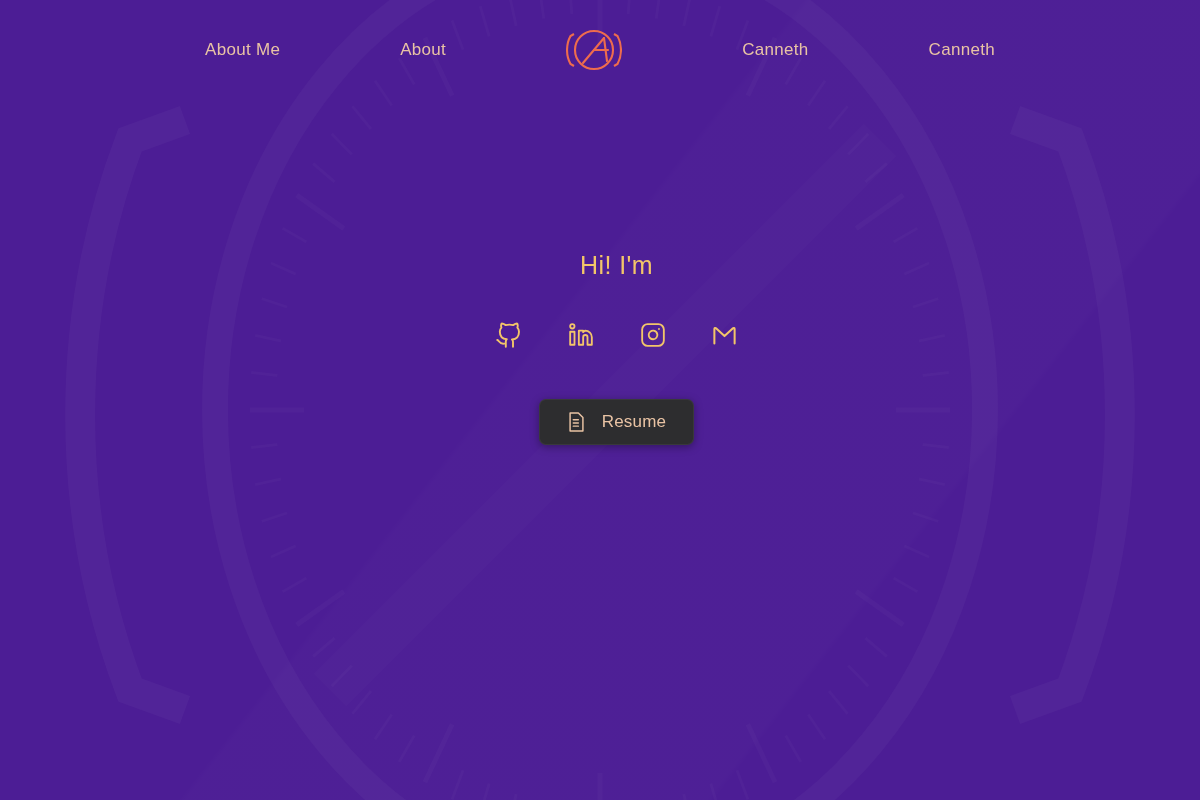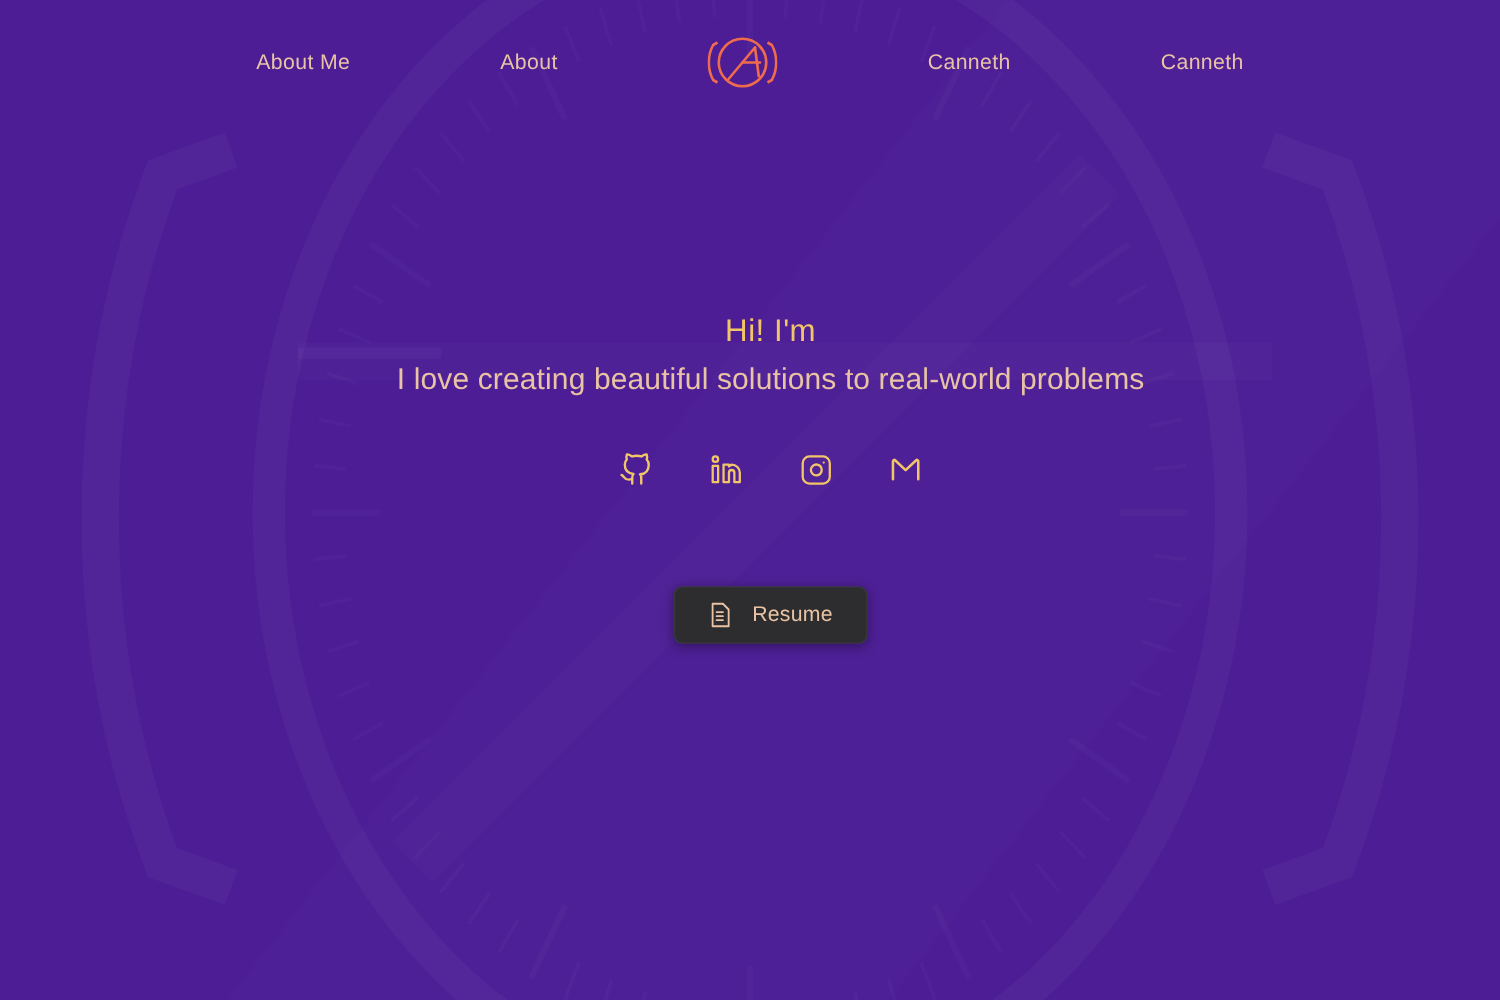--- a/index.html
+++ b/index.html
@@ -140,21 +140,21 @@
     width:30px; height:30px;
     display:flex;
     align-items:center;
     justify-content:center;
     cursor:pointer;
     color:#f3c569;
   }
   .social-link svg { display:block; }
 
   .resume-btn {
-    margin-top:78px;
+    margin-top:49px;
     display:flex;
     align-items:center;
     justify-content:center;
     gap:16px;
     width:155px; height:46px;
     background:#2d2d2f;
     border:1px solid rgba(255,255,255,0.06);
     border-radius:7px;
     cursor:pointer;
     box-shadow:0 2px 9px rgba(0,0,0,0.35);
@@ -294,25 +294,20 @@
       <a class="nav-link" href="#">Canneth</a>
 
     </div>
   </nav>
 
   <main class="hero">
 
     <div class="greeting">Hi! I'm</div>
 
 
-    <div class="tagline-wrap">
-      <div class="tagline-panel"></div>
-      <div class="tagline-dash"></div>
-      <p class="tagline">I love creating beautiful solutions to real-world problems</p>
-    </div>
 
     <div class="socials">
 
       <a class="social-link" href="#">
         <svg width="27" height="27" viewBox="0 0 24 24" fill="none" stroke="currentColor" stroke-width="1.7" stroke-linecap="round" stroke-linejoin="round">
           <path d="M9 19c-5 1.5-5-2.5-7-3m14 6v-3.9a3.4 3.4 0 0 0-.9-2.6c3-.3 6.2-1.5 6.2-6.7A5.2 5.2 0 0 0 19.9 5a4.9 4.9 0 0 0-.1-3.6s-1.1-.3-3.7 1.4a12.6 12.6 0 0 0-6.6 0C6.9 1.1 5.8 1.4 5.8 1.4A4.9 4.9 0 0 0 5.7 5a5.2 5.2 0 0 0-1.4 3.6c0 5.2 3.2 6.4 6.2 6.7a3.4 3.4 0 0 0-.9 2.6V22"></path>
         </svg>
       </a>
 
       <a class="social-link" href="#">

